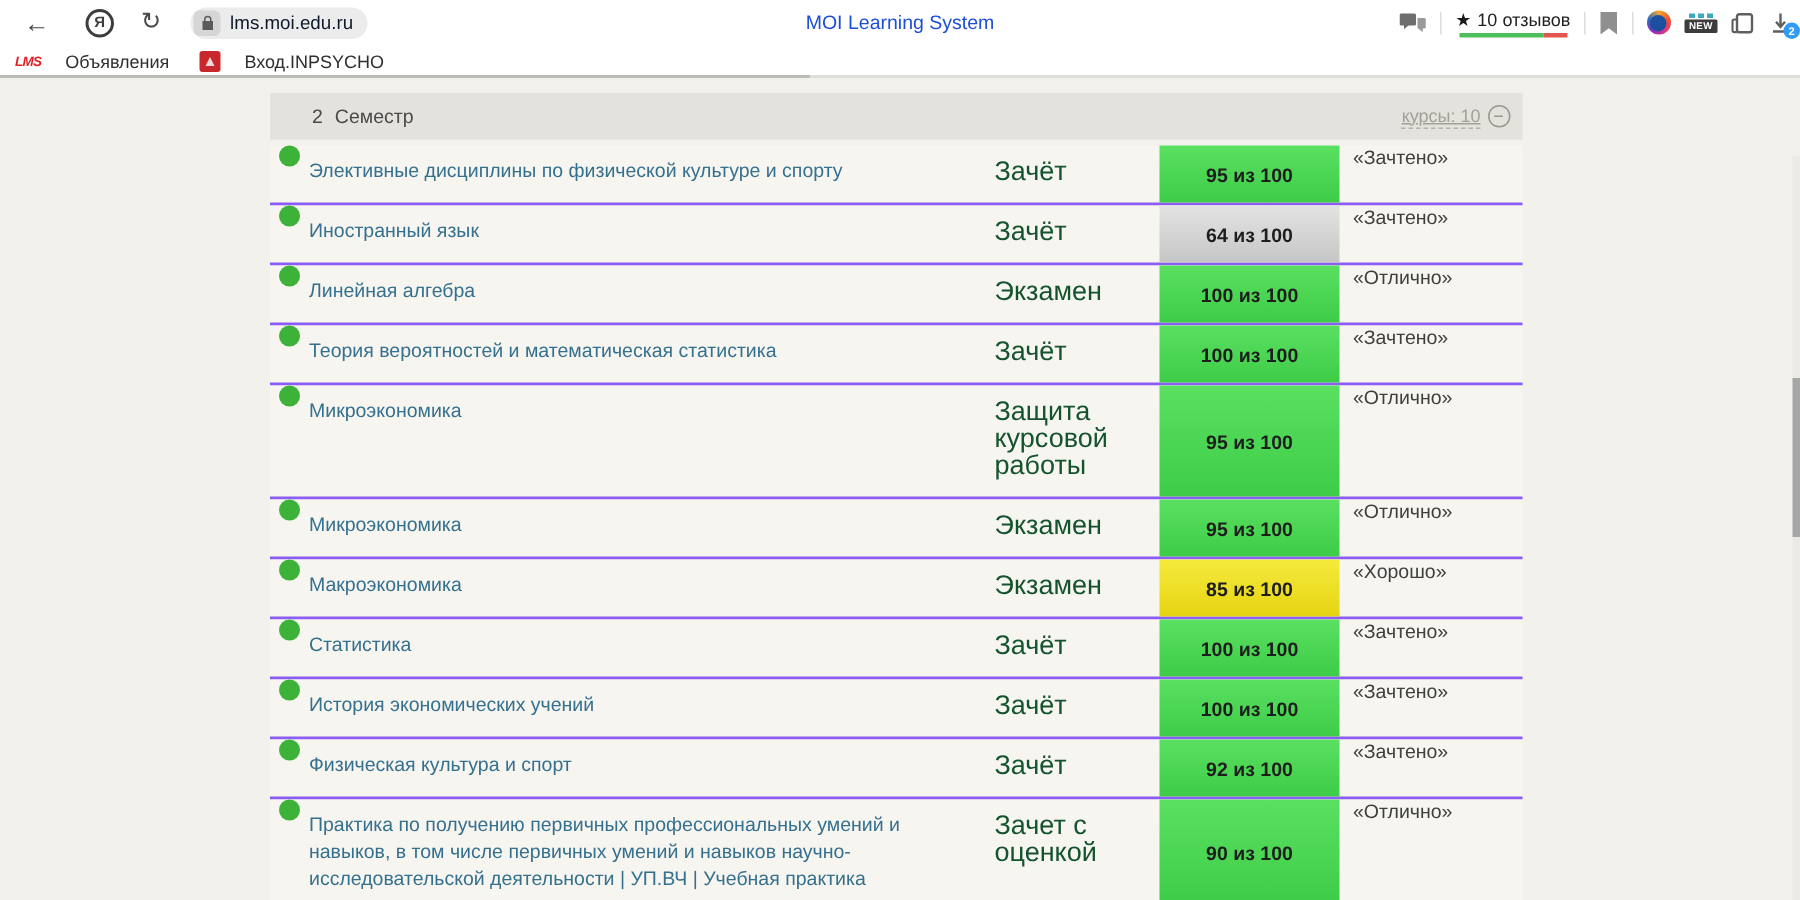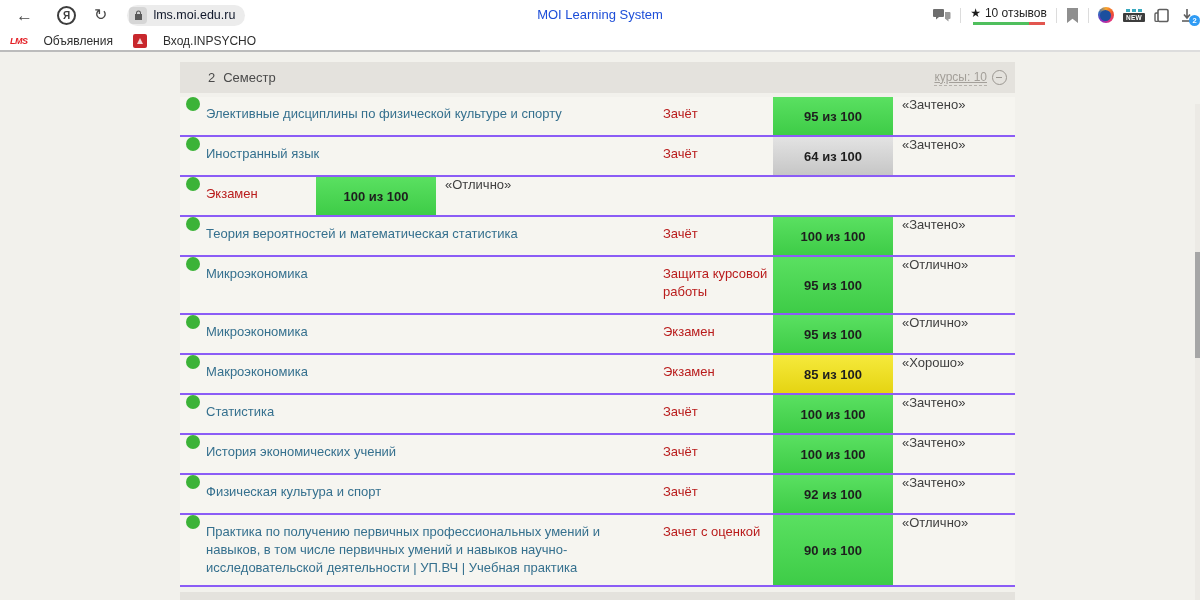--- a/index.html
+++ b/index.html
@@ -78,21 +78,21 @@
     height:1.5px; background:#9b9791; }
   .toggle-circle.plus::after { content:""; position:absolute; left:5.25px; top:3.25px;
     width:1.5px; height:6px; background:#9b9791; }
 
   .row { display:flex; align-items:flex-start; min-height:37px; background:#f6f5f0;
     border-bottom:2px solid #8b5cf6; }
   .dotcell { width:26px; display:flex; justify-content:flex-start; padding-left:6px; flex:none; }
   .dot { width:14px; height:14px; border-radius:50%; background:#3cb338; display:block; }
   .title { width:457px; flex:none; font-size:13px; line-height:18px; color:#35708e;
     text-decoration:none; padding:8px 14px 8px 0; cursor:pointer; }
-  .etype { width:110px; flex:none; font-size:13px; line-height:18px; color:#b91c1c;
+  .etype { width:110px; flex:none; font-size:18px; line-height:18px; color:#14532d;
     padding:8px 4px 12px 0; }
   .score { width:120px; flex:none; align-self:stretch; display:flex; align-items:center;
     justify-content:center; font-size:13px; font-weight:bold; color:#1e1e1e; }
   .score[data-color="green"]  { background:linear-gradient(#5ae061,#3ecc47); }
   .score[data-color="gray"]   { background:linear-gradient(#e3e3e3,#c6c6c6); }
   .score[data-color="yellow"] { background:linear-gradient(#f6ea3c,#e5d412); }
   .grade { flex:1; font-size:13px; color:#3f3f3f; padding-left:9px; }
 
   .sem-footer { margin-top:5px; }
 
@@ -219,20 +219,21 @@
       <a class="title">Иностранный язык</a>
       <div class="etype">Зачёт</div>
       <div class="score" data-color="gray">64 из 100</div>
       <div class="grade">«Зачтено»</div>
     </div>
 
     <div class="row">
       <div class="dotcell">
           <span class="dot"></span>
         </div>
+      <a class="title">Линейная алгебра</a>
       <div class="etype">Экзамен</div>
       <div class="score" data-color="green">100 из 100</div>
       <div class="grade">«Отлично»</div>
     </div>
 
     <div class="row">
       <div class="dotcell">
           <span class="dot"></span>
         </div>
       <a class="title">Теория вероятностей и математическая статистика</a>

